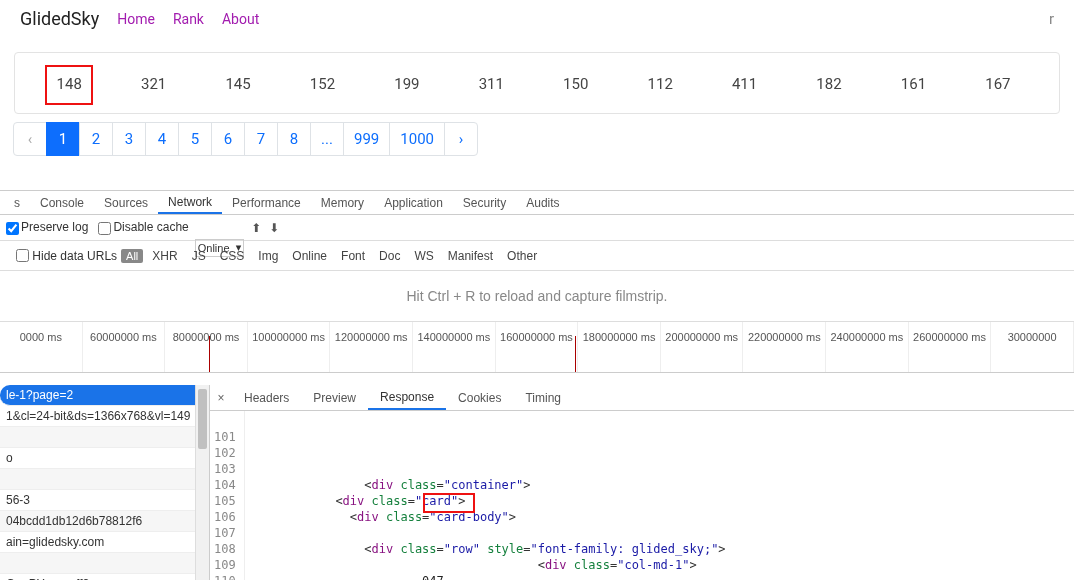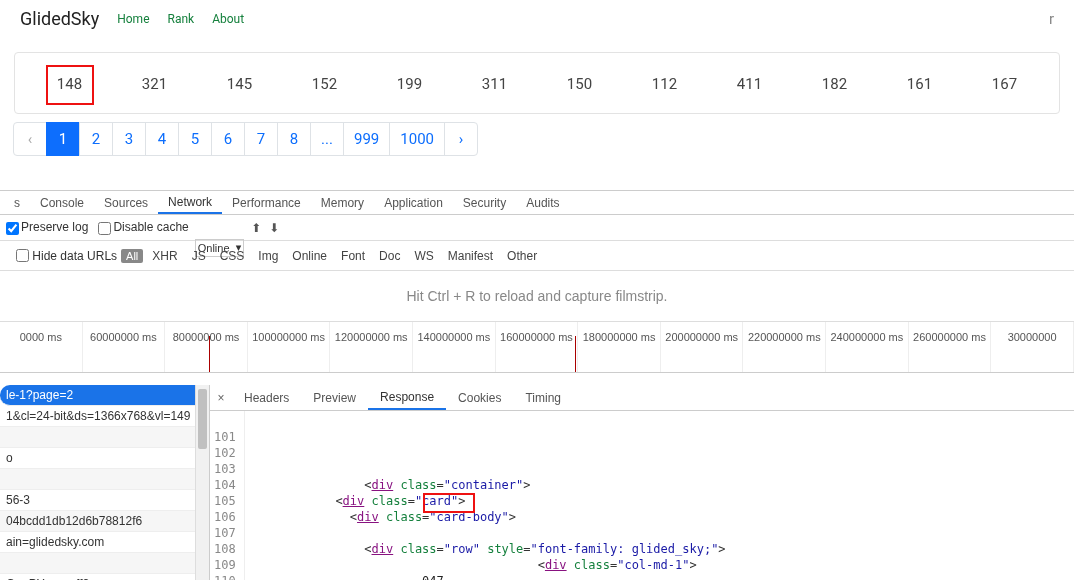--- a/index.html
+++ b/index.html
@@ -1,23 +1,23 @@
 <!DOCTYPE html>
 <html><head>
 <meta charset="utf-8">
 <style>
 * { box-sizing: border-box; margin: 0; padding: 0; }
 body { font-family: -apple-system, BlinkMacSystemFont, "Segoe UI", Roboto, sans-serif; background: #fff; width: 1074px; height: 580px; overflow: hidden; color: #333; }
 
 .navbar { height: 38px; padding: 0 20px; display: flex; align-items: center; background: #fff; border-bottom: 1px solid transparent; }
 .navbar .brand { font-size: 18px; color: #222; margin-right: 18px; }
-.navbar .nav-link { font-size: 12px; color: #15803d; margin-right: 18px; cursor: pointer; }
+.navbar .nav-link { font-size: 14px; color: #a21caf; margin-right: 18px; cursor: pointer; }
 .navbar .login { margin-left: auto; color: #888; font-size: 15px; }
 
-.content-card { margin: 14px 14px 8px 14px; border: 1px solid #e3e3e3; border-radius: 4px; padding: 22px 6px 20px 6px; }
+.content-card { margin: 14px 14px 8px 14px; border: 1px solid #e3e3e3; border-radius: 4px; padding: 22px 13px 20px 6px; }
 .num-row { display: flex; justify-content: space-between; padding: 0 6px; }
 .num-item { flex: 1; text-align: center; font-size: 15px; color: #444; position: relative; }
 .num-item.highlight::before { content: ""; position: absolute; border: 2px solid #e11; left: 50%; top: -10px; width: 44px; height: 36px; transform: translateX(-50%); }
 
 .pagination { display: flex; margin: 8px 0 0 14px; }
 .page-btn { min-width: 34px; height: 34px; border: 1px solid #dee2e6; display: flex; align-items: center; justify-content: center; font-size: 15px; color: #0d6efd; cursor: pointer; margin-left: -1px; padding: 0 10px; }
 .page-btn:first-child { border-radius: 4px 0 0 4px; }
 .page-btn:last-child { border-radius: 0 4px 4px 0; }
 .page-btn.active { background: #0d6efd; color: #fff; border-color: #0d6efd; }
 .page-btn.disabled { color: #aaa; pointer-events: none; }
@@ -56,21 +56,21 @@
 
 .resp-panel { flex: 1; display: flex; flex-direction: column; }
 .resp-tabs { display: flex; height: 26px; border-bottom: 1px solid #ccc; align-items: center; }
 .close-x { width: 22px; text-align: center; color: #666; cursor: pointer; }
 .resp-tab { padding: 0 12px; height: 100%; display: flex; align-items: center; color: #555; cursor: pointer; font-size: 12px; }
 .resp-tab.active { border-bottom: 2px solid #1a73e8; color: #333; }
 
 .code-area { flex: 1; display: flex; overflow: hidden; font-family: Consolas, monospace; font-size: 12px; position: relative; }
 .gutter { background: #fff; color: #888; text-align: right; padding: 2px 8px 2px 4px; line-height: 16px; border-right: 1px solid #eee; }
 .code-body { padding: 2px 4px; line-height: 16px; white-space: pre; position: relative; }
-.tag { color: #881280; text-decoration: underline; }
+.tag { color: #881280; }
 .attr { color: #15803d; }
 .str { color: #1a1aa6; }
 .txt { color: #222; }
 .red-box { position: absolute; border: 2px solid #e11; width: 52px; height: 20px; left: 178px; top: 82px; }
 </style>
 </head>
 <body>
 
 <div class="navbar">
   <span class="brand">GlidedSky</span>

